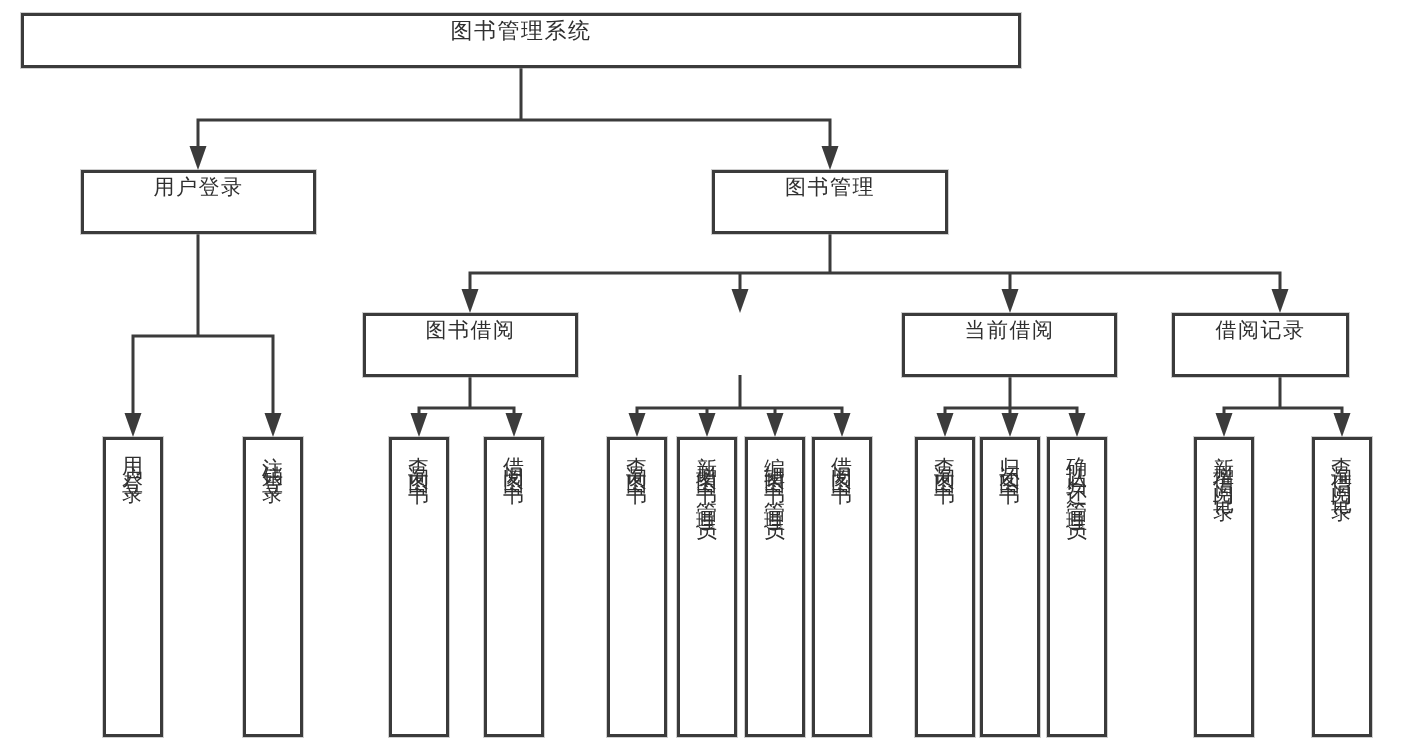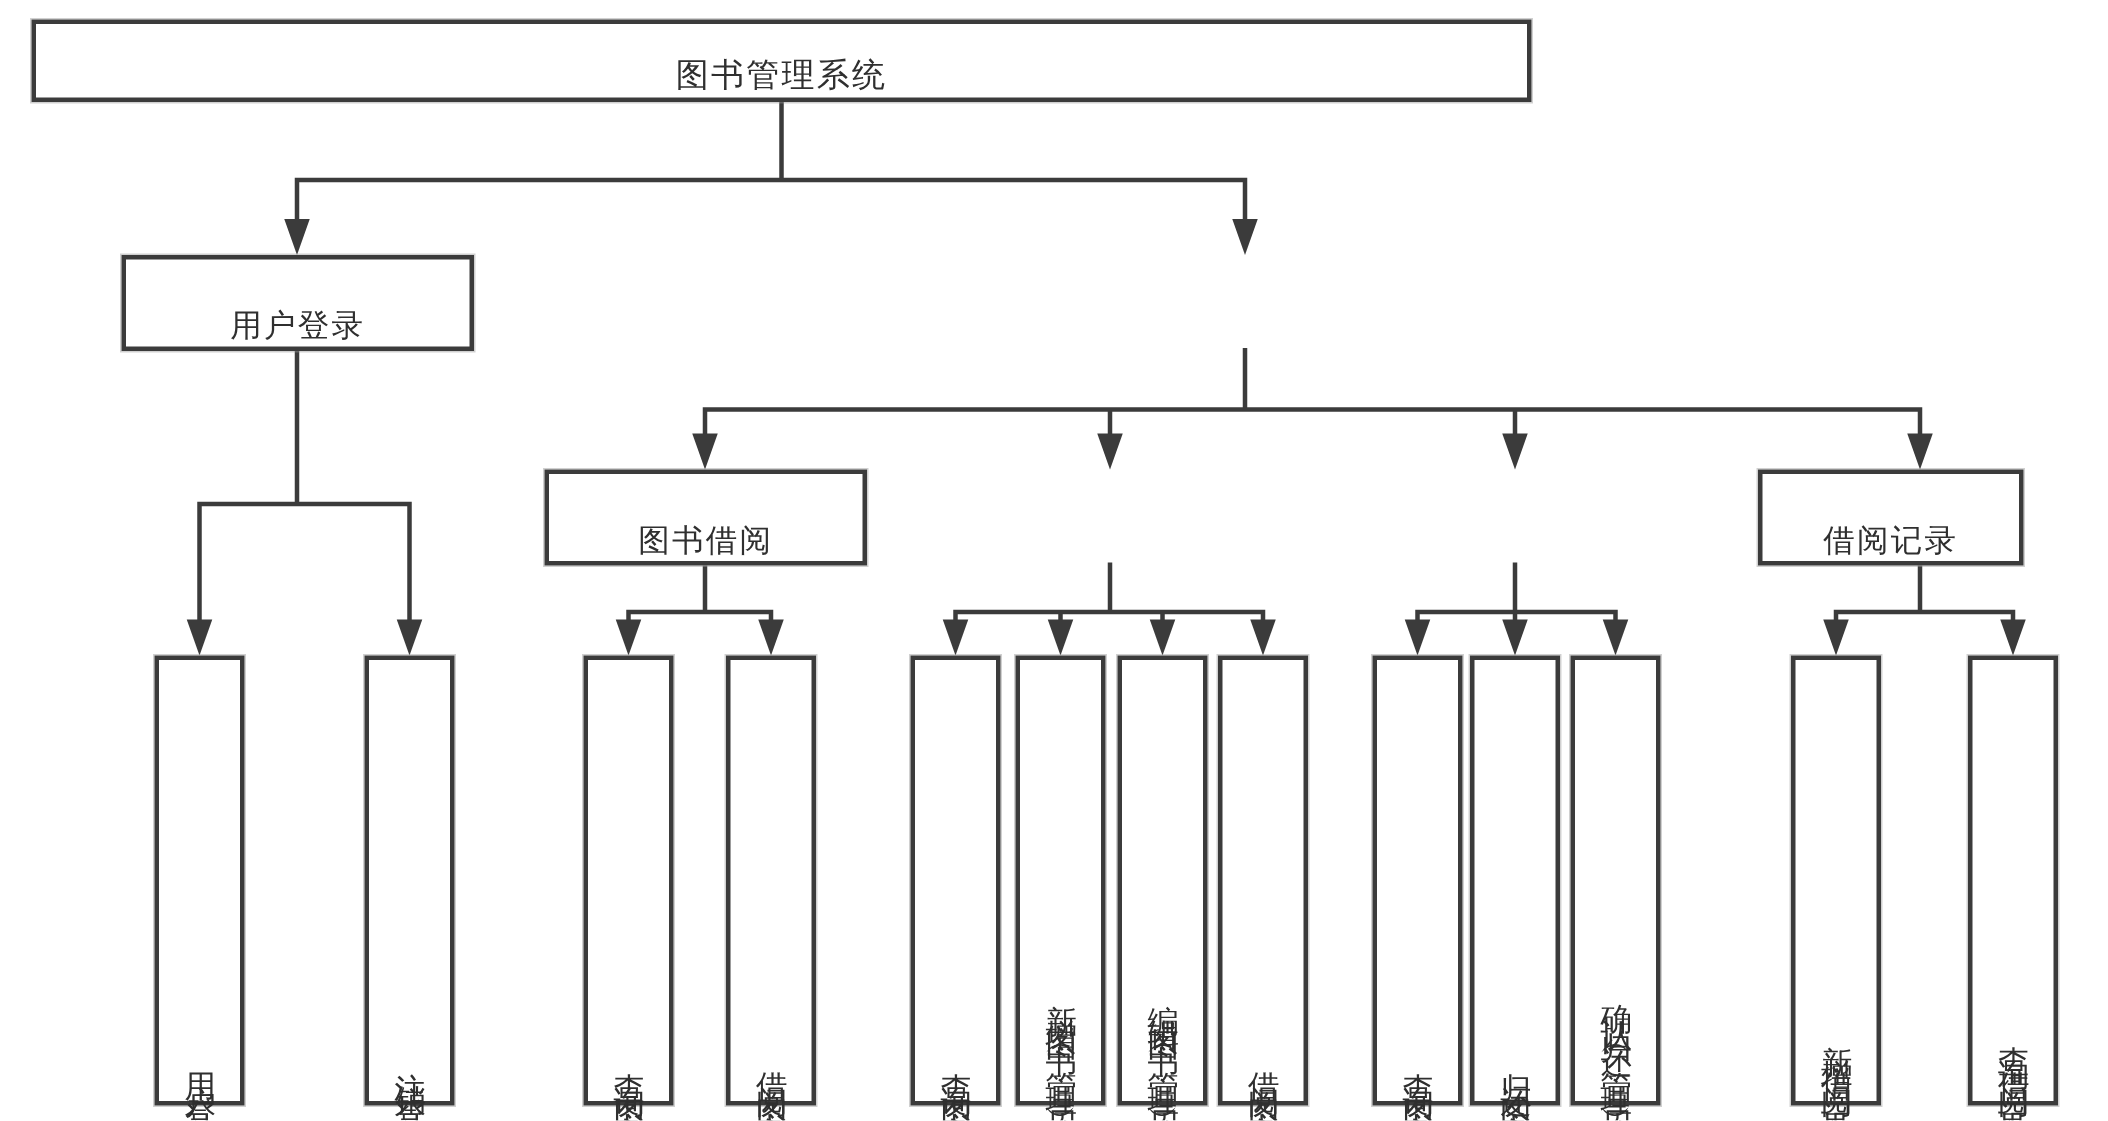--- a/index.html
+++ b/index.html
@@ -5,21 +5,21 @@
   html,body{margin:0;padding:0;background:#ffffff;}
   .canvas{
     position:relative;width:1405px;height:747px;background:#ffffff;overflow:hidden;
     font-family:"Liberation Sans","DejaVu Sans",sans-serif;
   }
   .connectors{position:absolute;left:0;top:0;pointer-events:none;}
   .node{
     position:absolute;box-sizing:border-box;background:#ffffff;
     border:3px solid #3b3b3b;
     box-shadow:0 0 0 1px rgba(150,150,150,.45);
-    display:flex;align-items:flex-end;justify-content:center;
+    display:flex;align-items:flex-start;justify-content:center;
   }
   .hbox .lbl{
     font-size:21px;color:#2f2f2f;letter-spacing:1.5px;white-space:nowrap;
   }
   .root .lbl{font-size:22px;}
   .vbox .lbl{
     writing-mode:vertical-rl;
     font-size:21px;color:#2f2f2f;letter-spacing:9px;line-height:1;
     white-space:nowrap;
   }
@@ -58,23 +58,29 @@
       <polygon points="1342,437 1333.5,413 1350.5,413" fill="#3b3b3b"></polygon>
     </svg>
 
   <div class="node hbox root" style="left:21px;top:13px;width:1000px;height:55px">
     <span class="lbl">图书管理系统</span>
   </div>
 
   <div class="node hbox" style="left:81px;top:170px;width:235px;height:64px">
     <span class="lbl">用户登录</span>
   </div>
+  <div class="node hbox" style="left:712px;top:170px;width:236px;height:64px">
+    <span class="lbl">图书管理</span>
+  </div>
 
   <div class="node hbox" style="left:363px;top:313px;width:215px;height:64px">
     <span class="lbl">图书借阅</span>
+  </div>
+  <div class="node hbox" style="left:902px;top:313px;width:215px;height:64px">
+    <span class="lbl">当前借阅</span>
   </div>
   <div class="node hbox" style="left:1172px;top:313px;width:177px;height:64px">
     <span class="lbl">借阅记录</span>
   </div>
 
   <div class="node vbox" style="left:103px;top:437px;width:60px;height:300px">
     <span class="lbl">用户登录</span>
   </div>
   <div class="node vbox" style="left:243px;top:437px;width:60px;height:300px">
     <span class="lbl">注销登录</span>

